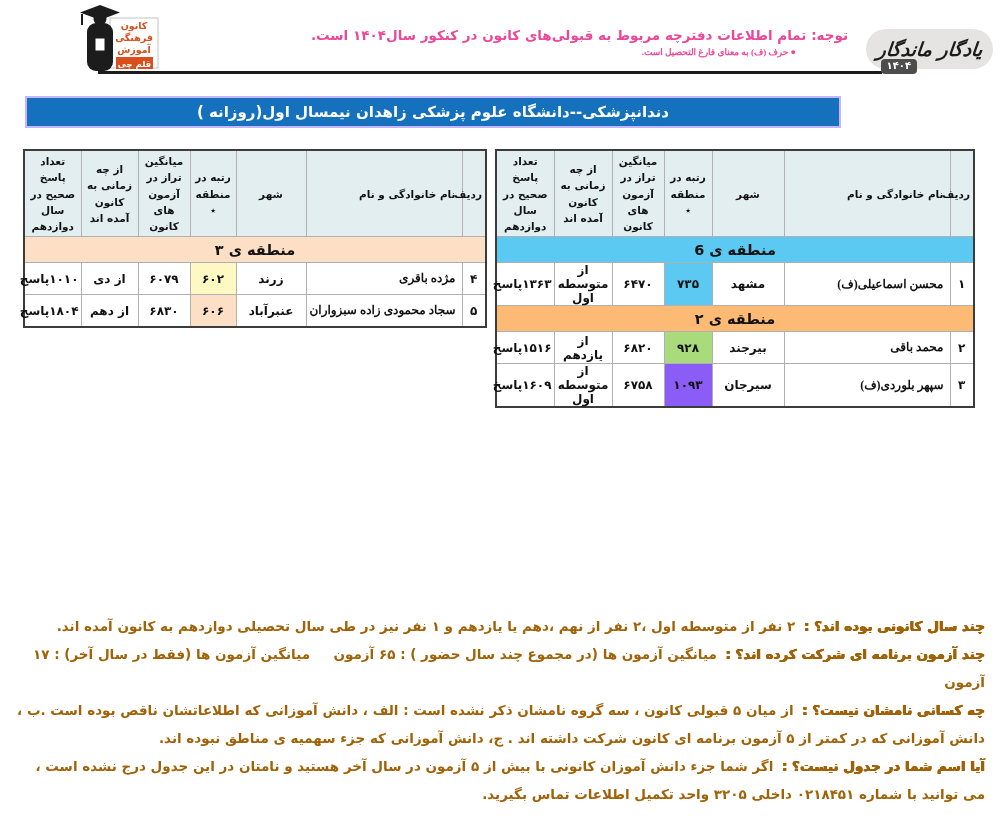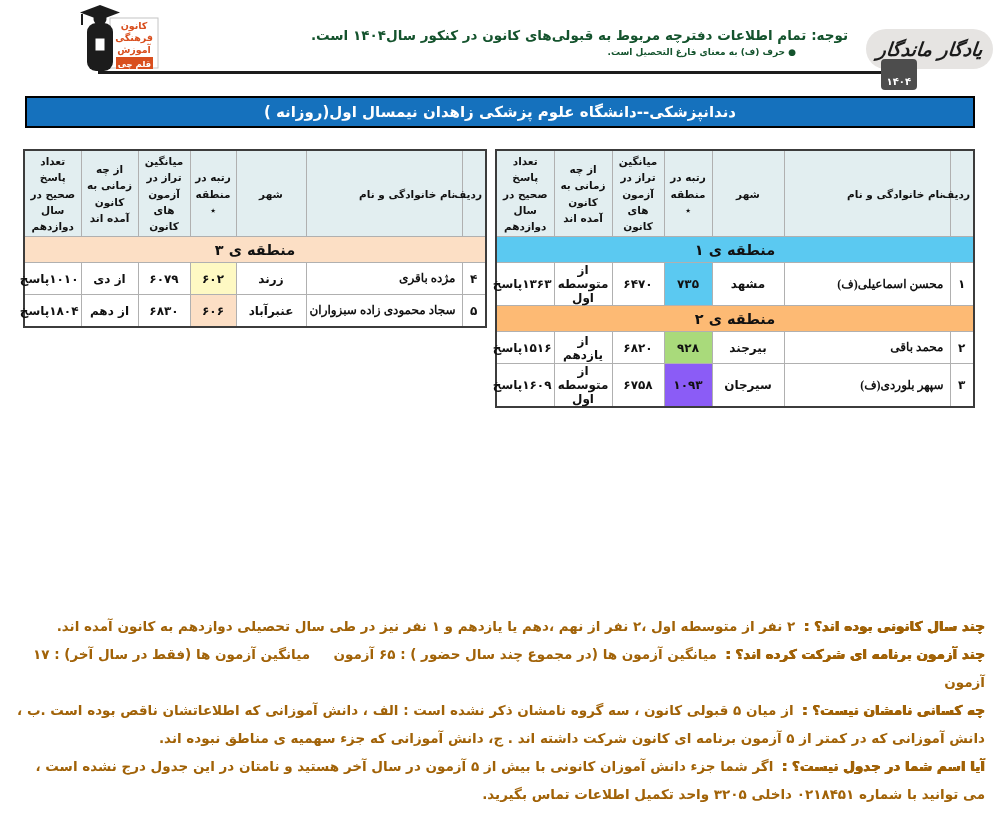--- a/index.html
+++ b/index.html
@@ -5,37 +5,37 @@
   * { margin:0; padding:0; box-sizing:border-box; }
   body { background:#f2f2f2; font-family:"DejaVu Sans", sans-serif; }
   .page {
     position:relative; width:1000px; height:835px; background:#ffffff;
     margin:0 auto; overflow:hidden; direction:rtl;
   }
 
   
   .logo-left { position:absolute; left:74px; top:5px; width:96px; height:72px; }
   .hdr-divider { position:absolute; left:98px; top:71px; width:784px; height:3px; background:#1c1c1c; }
-  .notice { position:absolute; right:152px; top:27px; width:700px; text-align:right; direction:rtl; color:#14532d; }
+  .notice { position:absolute; right:152px; top:27px; width:700px; text-align:right; direction:rtl; color:#ec4899; }
   .notice-main { font-size:13.5px; font-weight:bold; letter-spacing:-0.2px; }
-  .notice-sub { font-size:9px; font-weight:bold; margin-top:4px; margin-right:52px; }
+  .notice-sub { font-size:9px; font-weight:bold; margin-top:4px; margin-right:52px;font-family:Liberation Serif, serif; }
   .logo-right-pill {
     position:absolute; right:7px; top:29px; width:127px; height:40px;
     background:#e6e4e2; border-radius:20px; display:flex; align-items:center; justify-content:center;
   }
   .logo-right-text { font-size:19px; font-weight:bold; font-style:italic; color:#1b1b1b; transform:skewX(-6deg); }
   .logo-right-badge {
     position:absolute; right:83px; top:59px; background:#4d4d4d; color:#fff;
-    font-size:10px; font-weight:bold; padding:18px 6px 3px; border-radius:4px; line-height:1;
+    font-size:10px; font-weight:bold; padding:2px 6px 3px; border-radius:4px; line-height:1;
   }
 
   
   .title-bar {
-    position:absolute; left:25px; top:96px; width:950px; height:32px;
-    background:#1571bd; border:2px solid #000000;
+    position:absolute; left:25px; top:96px; width:816px; height:32px;
+    background:#1571bd; border:2px solid #c4b5fd;
     color:#ffffff; font-size:15px; font-weight:bold;
     display:flex; align-items:center; justify-content:center; letter-spacing:-0.2px;
   }
 
   
   .tbl { position:absolute; top:149px; }
   .tbl-right { left:497px; width:478px; }
   .tbl-left  { left:25px;  width:462px; }
   table { border-collapse:collapse; table-layout:fixed; width:100%; border:2px solid #3c3c3c; background:#fff; }
   th, td { border:1px solid #b0b0b0; font-weight:bold; color:#111; vertical-align:middle; }
@@ -107,21 +107,21 @@
           <th class="h-name">نام خانوادگی و نام</th>
           <th>شهر</th>
           <th>رتبه در منطقه ٭</th>
           <th>میانگین تراز در آزمون های کانون</th>
           <th>از چه زمانی به کانون آمده اند</th>
           <th>تعداد پاسخ صحیح در سال دوازدهم</th>
         </tr>
       </thead>
       <tbody>
           <tr>
-            <td colspan="7" class="region-band" style="background: rgb(91, 201, 241);">منطقه ی ۱</td>
+            <td colspan="7" class="region-band" style="background: rgb(91, 201, 241);">منطقه ی 6</td>
           </tr>
           <tr>
             <td>۱</td>
             <td class="c-name">محسن اسماعیلی(ف)</td>
             <td>مشهد</td>
             <td style="background: rgb(91, 201, 241);">۷۳۵</td>
             <td>۶۴۷۰</td>
             <td>از متوسطه اول</td>
             <td>۱۳۶۳پاسخ</td>
           </tr>

